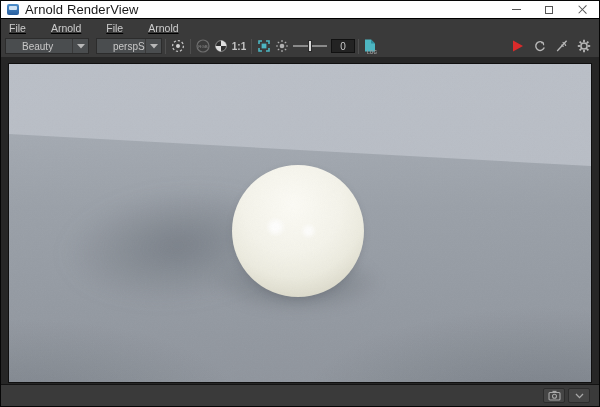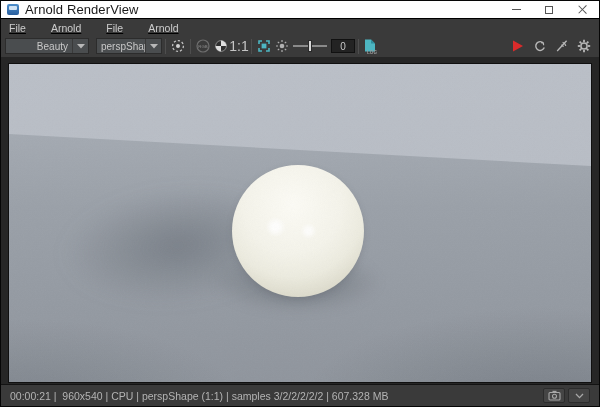--- a/index.html
+++ b/index.html
@@ -25,28 +25,28 @@
   .glyph-close::after{transform:rotate(-45deg);}
   
   .menubar{position:absolute;left:0;top:19px;width:598px;height:15px;background:#3a3a3a;
     display:flex;align-items:center;padding-left:8px;gap:25px;box-sizing:border-box;text-decoration:underline;}
   .menu-item{font-size:10.5px;color:#cdcdcd;}
   
   .toolbar{position:absolute;left:0;top:34px;width:598px;height:22px;background:#3a3a3a;
     display:flex;align-items:center;padding:0 4px;box-sizing:border-box;}
   .dropdown{height:16px;background:#4a4d4f;border:1px solid #2c2c2c;display:flex;align-items:center;
     box-sizing:border-box;}
-  .dd-value{font-size:10px;color:#c8c8c8;padding:0 4px;flex:1;white-space:nowrap;overflow:hidden;text-align:right;}
+  .dd-value{font-size:10px;color:#c8c8c8;padding:0 16px;flex:1;white-space:nowrap;overflow:hidden;}
   .dd-arrow{width:15px;height:100%;border-left:1px solid #3a3a3a;display:flex;align-items:center;justify-content:center;}
   .dd-arrow svg{display:block;}
   .dd-aov{width:84px;}
   .dd-cam{width:66px;margin-left:7px;}
   .tb-sep{width:1px;height:15px;background:#4e4e4e;margin:0 3px;flex:0 0 auto;}
   .icon-btn{width:18px;height:18px;display:flex;align-items:center;justify-content:center;flex:0 0 auto;}
-  .ratio-label{font-size:14px;font-weight:normal;color:#c5c5c5;padding:0 2px;}
+  .ratio-label{font-size:10px;font-weight:bold;color:#c5c5c5;padding:0 2px;}
   .slider{width:34px;height:14px;position:relative;margin:0 2px;flex:0 0 auto;}
   .slider-track{position:absolute;left:0;right:0;top:6px;height:2px;background:#8a8a8a;}
   .slider-handle{position:absolute;left:15px;top:1px;width:4px;height:12px;background:#d8d8d8;border:1px solid #2a2a2a;box-sizing:border-box;}
   .value-box{width:24px;height:14px;background:#232323;border:1px solid #111;color:#c8c8c8;
     font-size:10px;display:flex;align-items:center;justify-content:center;box-sizing:border-box;margin-left:2px;}
   .tb-right{margin-left:auto;display:flex;align-items:center;gap:4px;margin-right:2px;}
   
   .viewport{position:absolute;left:0;top:56px;width:598px;height:328px;background:#262626;
     border-bottom:1px solid #131313;box-sizing:border-box;}
   .render-image{position:absolute;left:7px;top:6px;width:584px;height:320px;border:1px solid #101010;
@@ -252,21 +252,20 @@
           <feComponentTransfer>
               <feFuncA type="linear" slope="0.09" intercept="0"></feFuncA>
             </feComponentTransfer>
         </filter>
         <rect width="100%" height="100%" filter="url(#noise)"></rect>
       </svg>
     </div>
   </div>
 
   <div class="statusbar">
-    <span class="status-text">00:00:21 |  960x540 | CPU | perspShape (1:1) | samples 3/2/2/2/2/2 | 607.328 MB</span>
     <span class="status-buttons">
       <span class="status-btn">
         <svg width="13" height="11">
           <rect x="1" y="2.5" width="11" height="7.5" rx="1" fill="none" stroke="#a8a8a8" stroke-width="1.1"></rect>
           <rect x="4.5" y="0.8" width="4" height="2" fill="#a8a8a8"></rect>
           <circle cx="6.5" cy="6.2" r="2" fill="none" stroke="#a8a8a8" stroke-width="1.1"></circle>
         </svg>
       </span>
       <span class="status-btn">
         <svg width="9" height="6">

